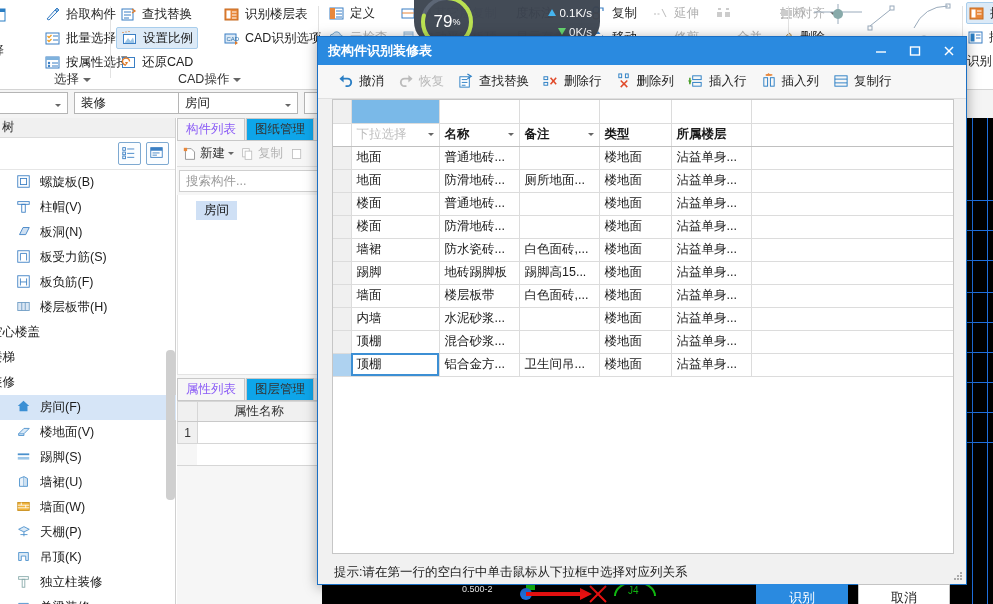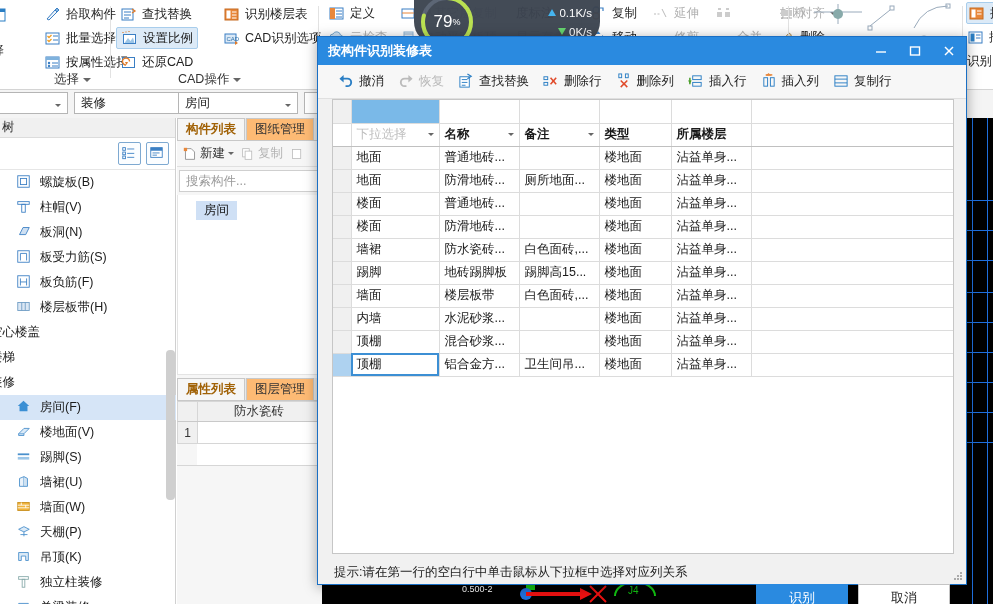--- a/index.html
+++ b/index.html
@@ -57,22 +57,22 @@
   .lp-btn { position: absolute; top: 4px; width: 23px; height: 23px; border: 1px solid #7ea9d1; border-radius: 2px; background: #fbfdff; display: flex; align-items: center; justify-content: center; }
   .tree { position: absolute; left: 0; top: 52px; width: 176px; height: 434px; overflow: hidden; }
   .tree-row { height: 25px; display: flex; align-items: center; gap: 7px; padding-left: 16px; font-size: 12.5px; color: #1b1b1b; white-space: nowrap; }
   .tree-row.grp { padding-left: 0; }
   .tree-row.sel { background: #d6e5f7; }
   .tree-scroll { position: absolute; right: 1px; top: 180px; width: 9px; height: 150px; background: #cfcfcf; border-radius: 4px; }
 
   
   .midpanel { position: absolute; left: 177px; top: 118px; width: 145px; height: 486px; background: #f6f6f6; }
   .tabrow { height: 23px; background: #e8e8e8; display: flex; align-items: flex-end; border-bottom: 1px solid #c8c8c8; }
-  .tab { height: 22px; padding: 0 8px; display: flex; align-items: center; font-size: 12.5px; color: #333; background: #fdba74; border: 1px solid #c8c8c8; border-bottom: none; margin-right: 1px; }
-  .tab.active { background: #f6f6f6; color: #a16207; font-weight: bold; }
+  .tab { height: 22px; padding: 0 8px; display: flex; align-items: center; font-size: 12.5px; color: #333; background: #0ea5e9; border: 1px solid #c8c8c8; border-bottom: none; margin-right: 1px; }
+  .tab.active { background: #f6f6f6; color: #8b5cf6; font-weight: normal; }
   .mid-tool { height: 26px; background: #f6f6f6; display: flex; align-items: center; gap: 3px; padding-left: 4px; border-bottom: 1px solid #e0e0e0; }
   .mt-btn { display: flex; align-items: center; gap: 3px; font-size: 12.5px; color: #333; padding: 0 2px; }
   .mt-btn.dim { color: #b2b2b2; }
   .searchbox { height: 22px; margin: 3px 2px; background: #fff; border: 1px solid #cfcfcf; display: flex; align-items: center; padding-left: 6px; font-size: 12.5px; color: #9a9a9a; }
   .mid-list { background: #fff; height: 180px; border: 1px solid #e4e4e4; border-top: none; padding-top: 6px; }
   .mid-item { display: inline-block; margin-left: 18px; padding: 1px 8px; font-size: 12.5px; background: #cfe0f5; color: #111; }
   .propgrid { margin-top: 3px; text-align: center; }
   .prop-hdr { display: flex; height: 21px; background: #f0f0f0; border: 1px solid #d6d6d6; border-bottom: 1px solid #c9c9c9; }
   .prop-hdr .c0 { width: 20px; border-right: 1px solid #d6d6d6; }
   .prop-hdr .c1 { flex: 1; display: flex; align-items: center; justify-content: center; font-size: 12.5px; color: #333; border-right: 1px solid #d6d6d6; }
@@ -721,21 +721,21 @@
         <div class="tabrow" style="background:#e8e8e8;">
           <div class="tab active">
               <span>属性列表</span>
             </div>
           <div class="tab">
               <span>图层管理</span>
             </div>
         </div>
         <div class="prop-hdr">
           <div class="c0"></div>
-          <div class="c1">防水瓷砖</div>
+          <div class="c1">属性名称</div>
         </div>
         <div class="prop-row">
           <div class="c0">1</div>
           <div class="c1"></div>
         </div>
         <div class="prop-row" style="border-left:none;border-right:none;">
           <div class="c0" style="background:#f6f6f6;border-right:none;"></div>
           <div class="c1" style="border-right:none;"></div>
         </div>
       </div>

